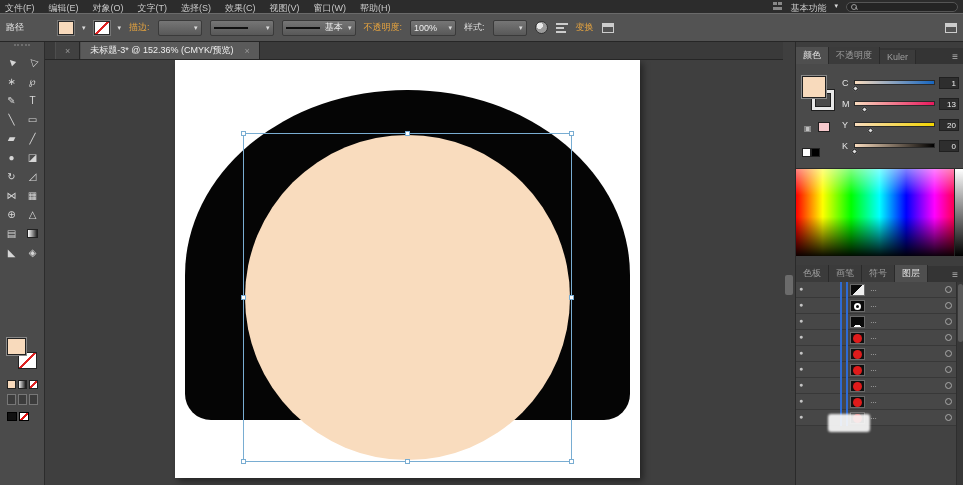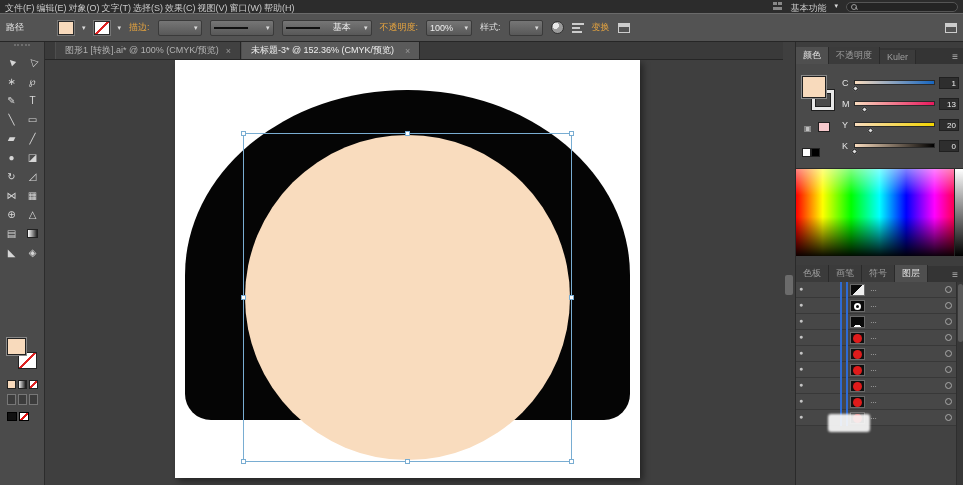--- a/index.html
+++ b/index.html
@@ -1,21 +1,21 @@
 <!DOCTYPE html>
 <html><head>
 <meta charset="utf-8">
 <style>
   * { margin:0; padding:0; box-sizing:border-box; }
   html,body { background:#222; }
   body { font-family:"Liberation Sans","DejaVu Sans",sans-serif; }
   .app { position:relative; width:963px; height:485px; background:#3f3f3f; overflow:hidden; color:#ddd; }
 
   
-  .menubar { position:absolute; left:0; top:0; width:963px; height:13px; background:#2c2c2c; border-bottom:1px solid #1e1e1e; display:flex; align-items:center; gap:2px; padding:8px 5px; font-size:9px; color:#c9c9c9; }
+  .menubar { position:absolute; left:0; top:0; width:963px; height:13px; background:#2c2c2c; border-bottom:1px solid #1e1e1e; display:flex; align-items:center; gap:14px; padding:8px 5px; font-size:9px; color:#c9c9c9; }
   .menubar .mi { cursor:default; white-space:nowrap; }
   .mb-right { margin-left:auto; display:flex; align-items:flex-start; gap:8px; }
   .ws-grid { width:9px; height:8px; background:
       linear-gradient(#888,#888) 0 0/4px 3px no-repeat,
       linear-gradient(#888,#888) 5px 0/4px 3px no-repeat,
       linear-gradient(#888,#888) 0 5px/9px 3px no-repeat; }
   .searchbox { width:112px; height:10px; background:#242424; border:1px solid #555; border-radius:5px; display:flex; align-items:center; gap:3px; padding:0 4px; }
   .mag { position:relative; width:6px; height:6px; }
   .mag:before { content:""; position:absolute; left:0; top:0; width:4px; height:4px; border:1px solid #999; border-radius:50%; }
   .mag:after { content:""; position:absolute; left:4px; top:4px; width:3px; height:1px; background:#999; transform:rotate(45deg); }
@@ -23,21 +23,21 @@
   
   .controlbar { position:absolute; left:0; top:13px; width:963px; height:29px; background:#535353; border-top:1px solid #6a6a6a; border-bottom:1px solid #262626; display:flex; align-items:center; gap:8px; padding:0 6px; font-size:9px; }
   .ctx-label { color:#e8e8e8; margin-right:26px; }
   .sw { position:relative; width:16px; height:14px; border:1px solid #2a2a2a; box-shadow:0 0 0 1px #777; }
   .sw-fill { background:#f8dabc; }
   .sw-stroke { background:linear-gradient(135deg,#fff 44%,#d22 44%,#d22 56%,#fff 56%); }
   .dd { font-size:7px; color:#ddd; }
   .link { color:#e8a53f; cursor:pointer; }
   .cbox { height:16px; background:linear-gradient(#767676,#585858); border:1px solid #3a3a3a; border-radius:2px; display:flex; align-items:center; justify-content:space-between; padding:0 3px; gap:4px; color:#eee; }
   .cbox .line { width:34px; height:2px; background:#111; }
-  .w44{width:44px;} .w64{width:64px;} .w86{width:90px;} .w46{width:46px;} .w34{width:34px;}
+  .w44{width:44px;} .w64{width:64px;} .w86{width:74px;} .w46{width:46px;} .w34{width:34px;}
   .recolor { width:13px; height:13px; border-radius:50%; background:radial-gradient(circle at 35% 35%, #e8e8e8 0 30%, #9a9a9a 31% 100%); border:1px solid #333; }
   .align-ic { width:12px; height:10px; background:
       linear-gradient(#ccc,#ccc) 0 0/12px 2px no-repeat,
       linear-gradient(#ccc,#ccc) 0 4px/8px 2px no-repeat,
       linear-gradient(#ccc,#ccc) 0 8px/10px 2px no-repeat; }
   .panel-ic { width:12px; height:10px; border:1px solid #ccc; background:linear-gradient(#ccc,#ccc) 0 0/12px 3px no-repeat; }
 
   
   .toolbar { position:absolute; left:0; top:42px; width:45px; height:443px; background:#4b4b4b; border-right:1px solid #2c2c2c; }
   .tb-grip { height:6px; margin:2px 14px 0; border-top:2px dotted #6e6e6e; }
@@ -238,21 +238,20 @@
       <span class="dmode"></span>
     </div>
     <div class="tb-bottom-swatch">
       <span class="bsw-black"></span>
       <span class="bsw-red"></span>
     </div>
   </div>
 
   <div class="tabbar">
     <span class="doctab">
-      <span>图形1 [转换].ai* @ 100% (CMYK/预览)</span>
       <span class="tab-close">×</span>
     </span>
     <span class="doctab active">
       <span>未标题-3* @ 152.36% (CMYK/预览)</span>
       <span class="tab-close">×</span>
     </span>
   </div>
 
   <div class="canvas">
     <div class="artboard">

